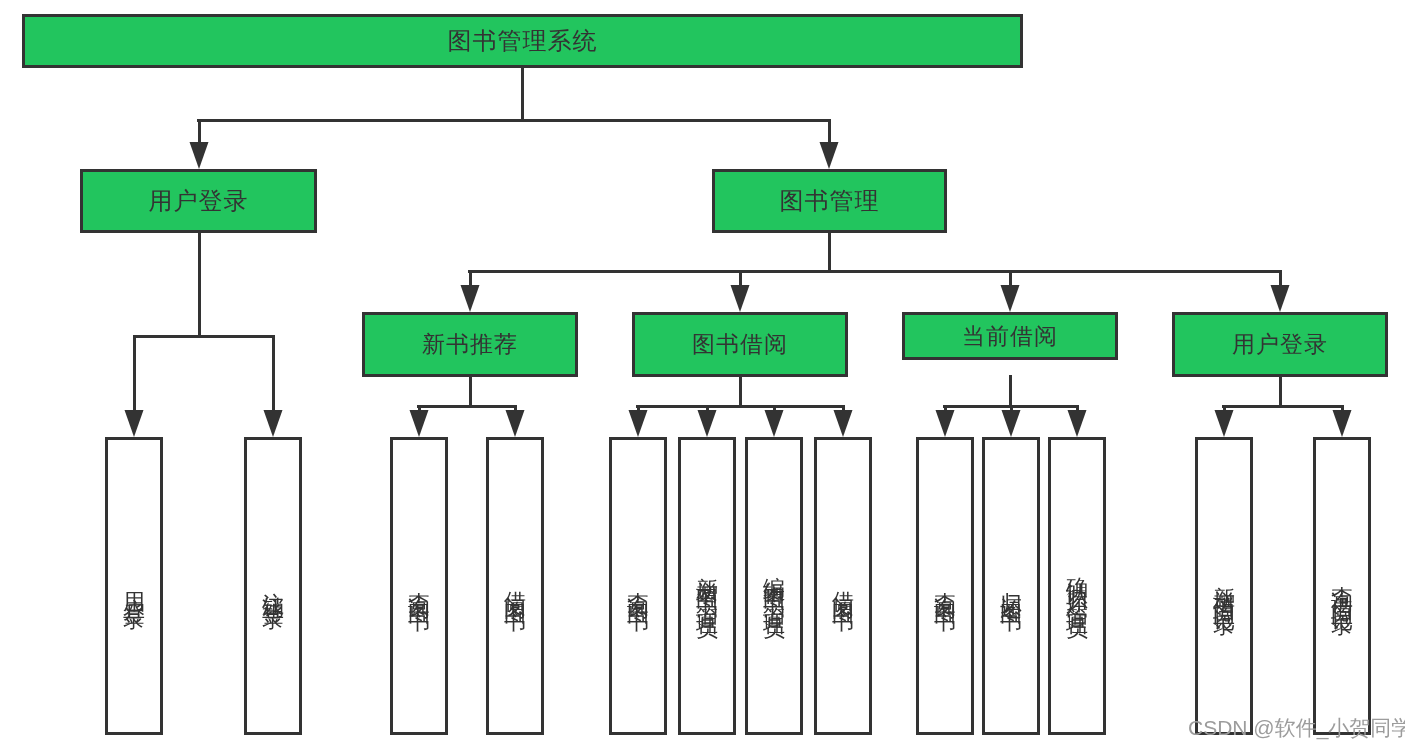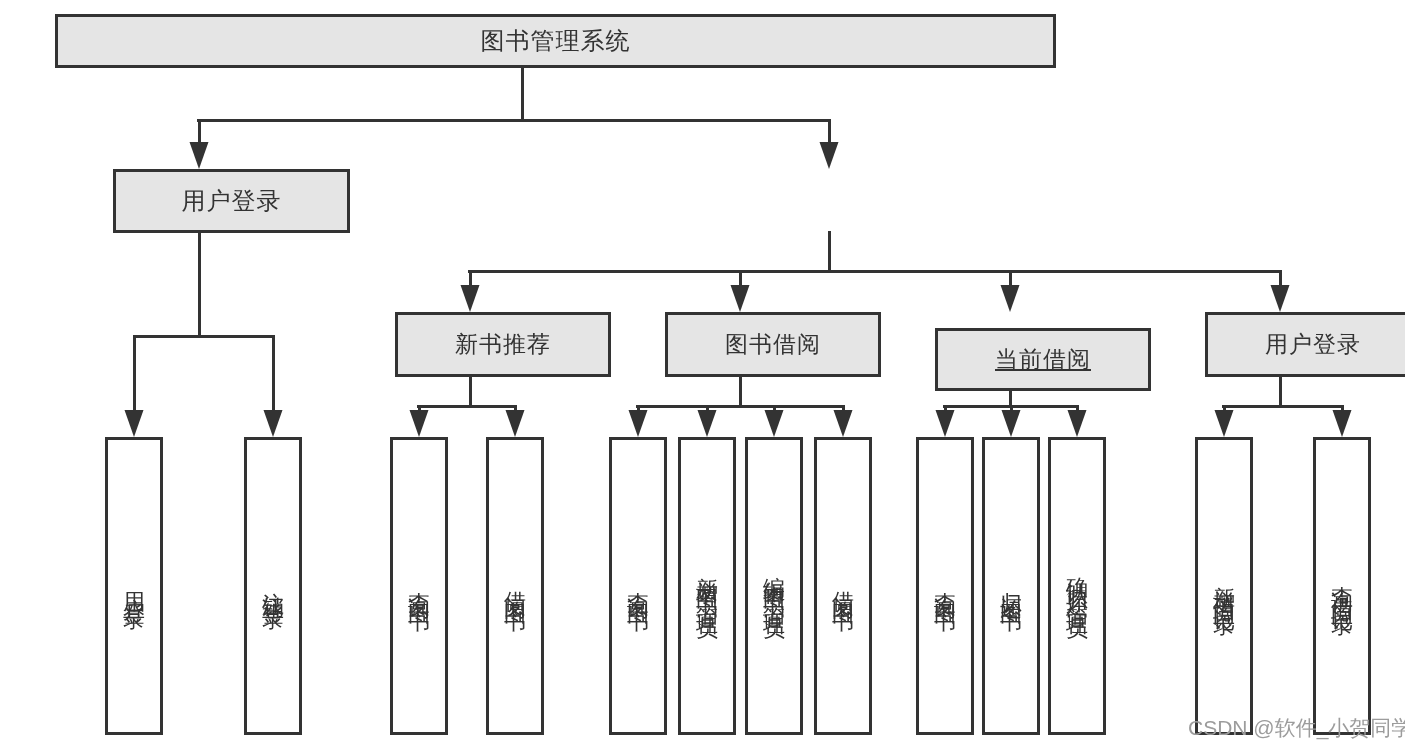--- a/index.html
+++ b/index.html
@@ -7,27 +7,26 @@
     position:relative;
     width:1405px;height:747px;
     background:#ffffff;
     font-family:"Liberation Sans","DejaVu Sans",sans-serif;
     overflow:hidden;
   }
   .node{
     position:absolute;
     box-sizing:border-box;
     border:3px solid #333333;
-    background:#e5e5e5;
+    background:#22c55e;
     color:#333333;
     display:flex;
     align-items:center;
     justify-content:center;
     white-space:nowrap;
-    margin-left:33px;
   }
   .lv1{font-size:24px;letter-spacing:1px;}
   .lv2{font-size:24px;letter-spacing:1px;}
   .lv3{font-size:23px;letter-spacing:1px;}
   .leaf{
     position:absolute;
     box-sizing:border-box;
     top:437px;height:298px;width:58px;
     border:3px solid #333333;
     background:#ffffff;
@@ -124,24 +123,25 @@
       <polygon points="1001.5,410 1020.5,410 1011,437"></polygon>
       <polygon points="1067.5,410 1086.5,410 1077,437"></polygon>
       <polygon points="1214.5,410 1233.5,410 1224,437"></polygon>
       <polygon points="1332.5,410 1351.5,410 1342,437"></polygon>
     </g>
   </svg>
 
   <div class="node lv1" style="left:22px;top:14px;width:1001px;height:54px;">图书管理系统</div>
 
   <div class="node lv2" style="left:80px;top:169px;width:237px;height:64px;">用户登录</div>
+  <div class="node lv2" style="left:712px;top:169px;width:235px;height:64px;">图书管理</div>
 
   <div class="node lv3" style="left:362px;top:312px;width:216px;height:65px;">新书推荐</div>
   <div class="node lv3" style="left:632px;top:312px;width:216px;height:65px;">图书借阅</div>
-  <div class="node lv3" style="left:902px;top:328px;width:216px;height:63px;text-decoration:underline;">当前借阅</div>
+  <div class="node lv3" style="left:902px;top:312px;width:216px;height:48px;">当前借阅</div>
   <div class="node lv3" style="left:1172px;top:312px;width:216px;height:65px;">用户登录</div>
 
   <div class="leaf" style="left:105px;">用户登录</div>
   <div class="leaf" style="left:244px;">注销登录</div>
   <div class="leaf" style="left:390px;">查询图书</div>
   <div class="leaf" style="left:486px;">借阅图书</div>
   <div class="leaf" style="left:609px;">查询图书</div>
   <div class="leaf" style="left:678px;">新增图书（管理员）</div>
   <div class="leaf" style="left:745px;">编辑图书（管理员）</div>
   <div class="leaf" style="left:814px;">借阅图书</div>

